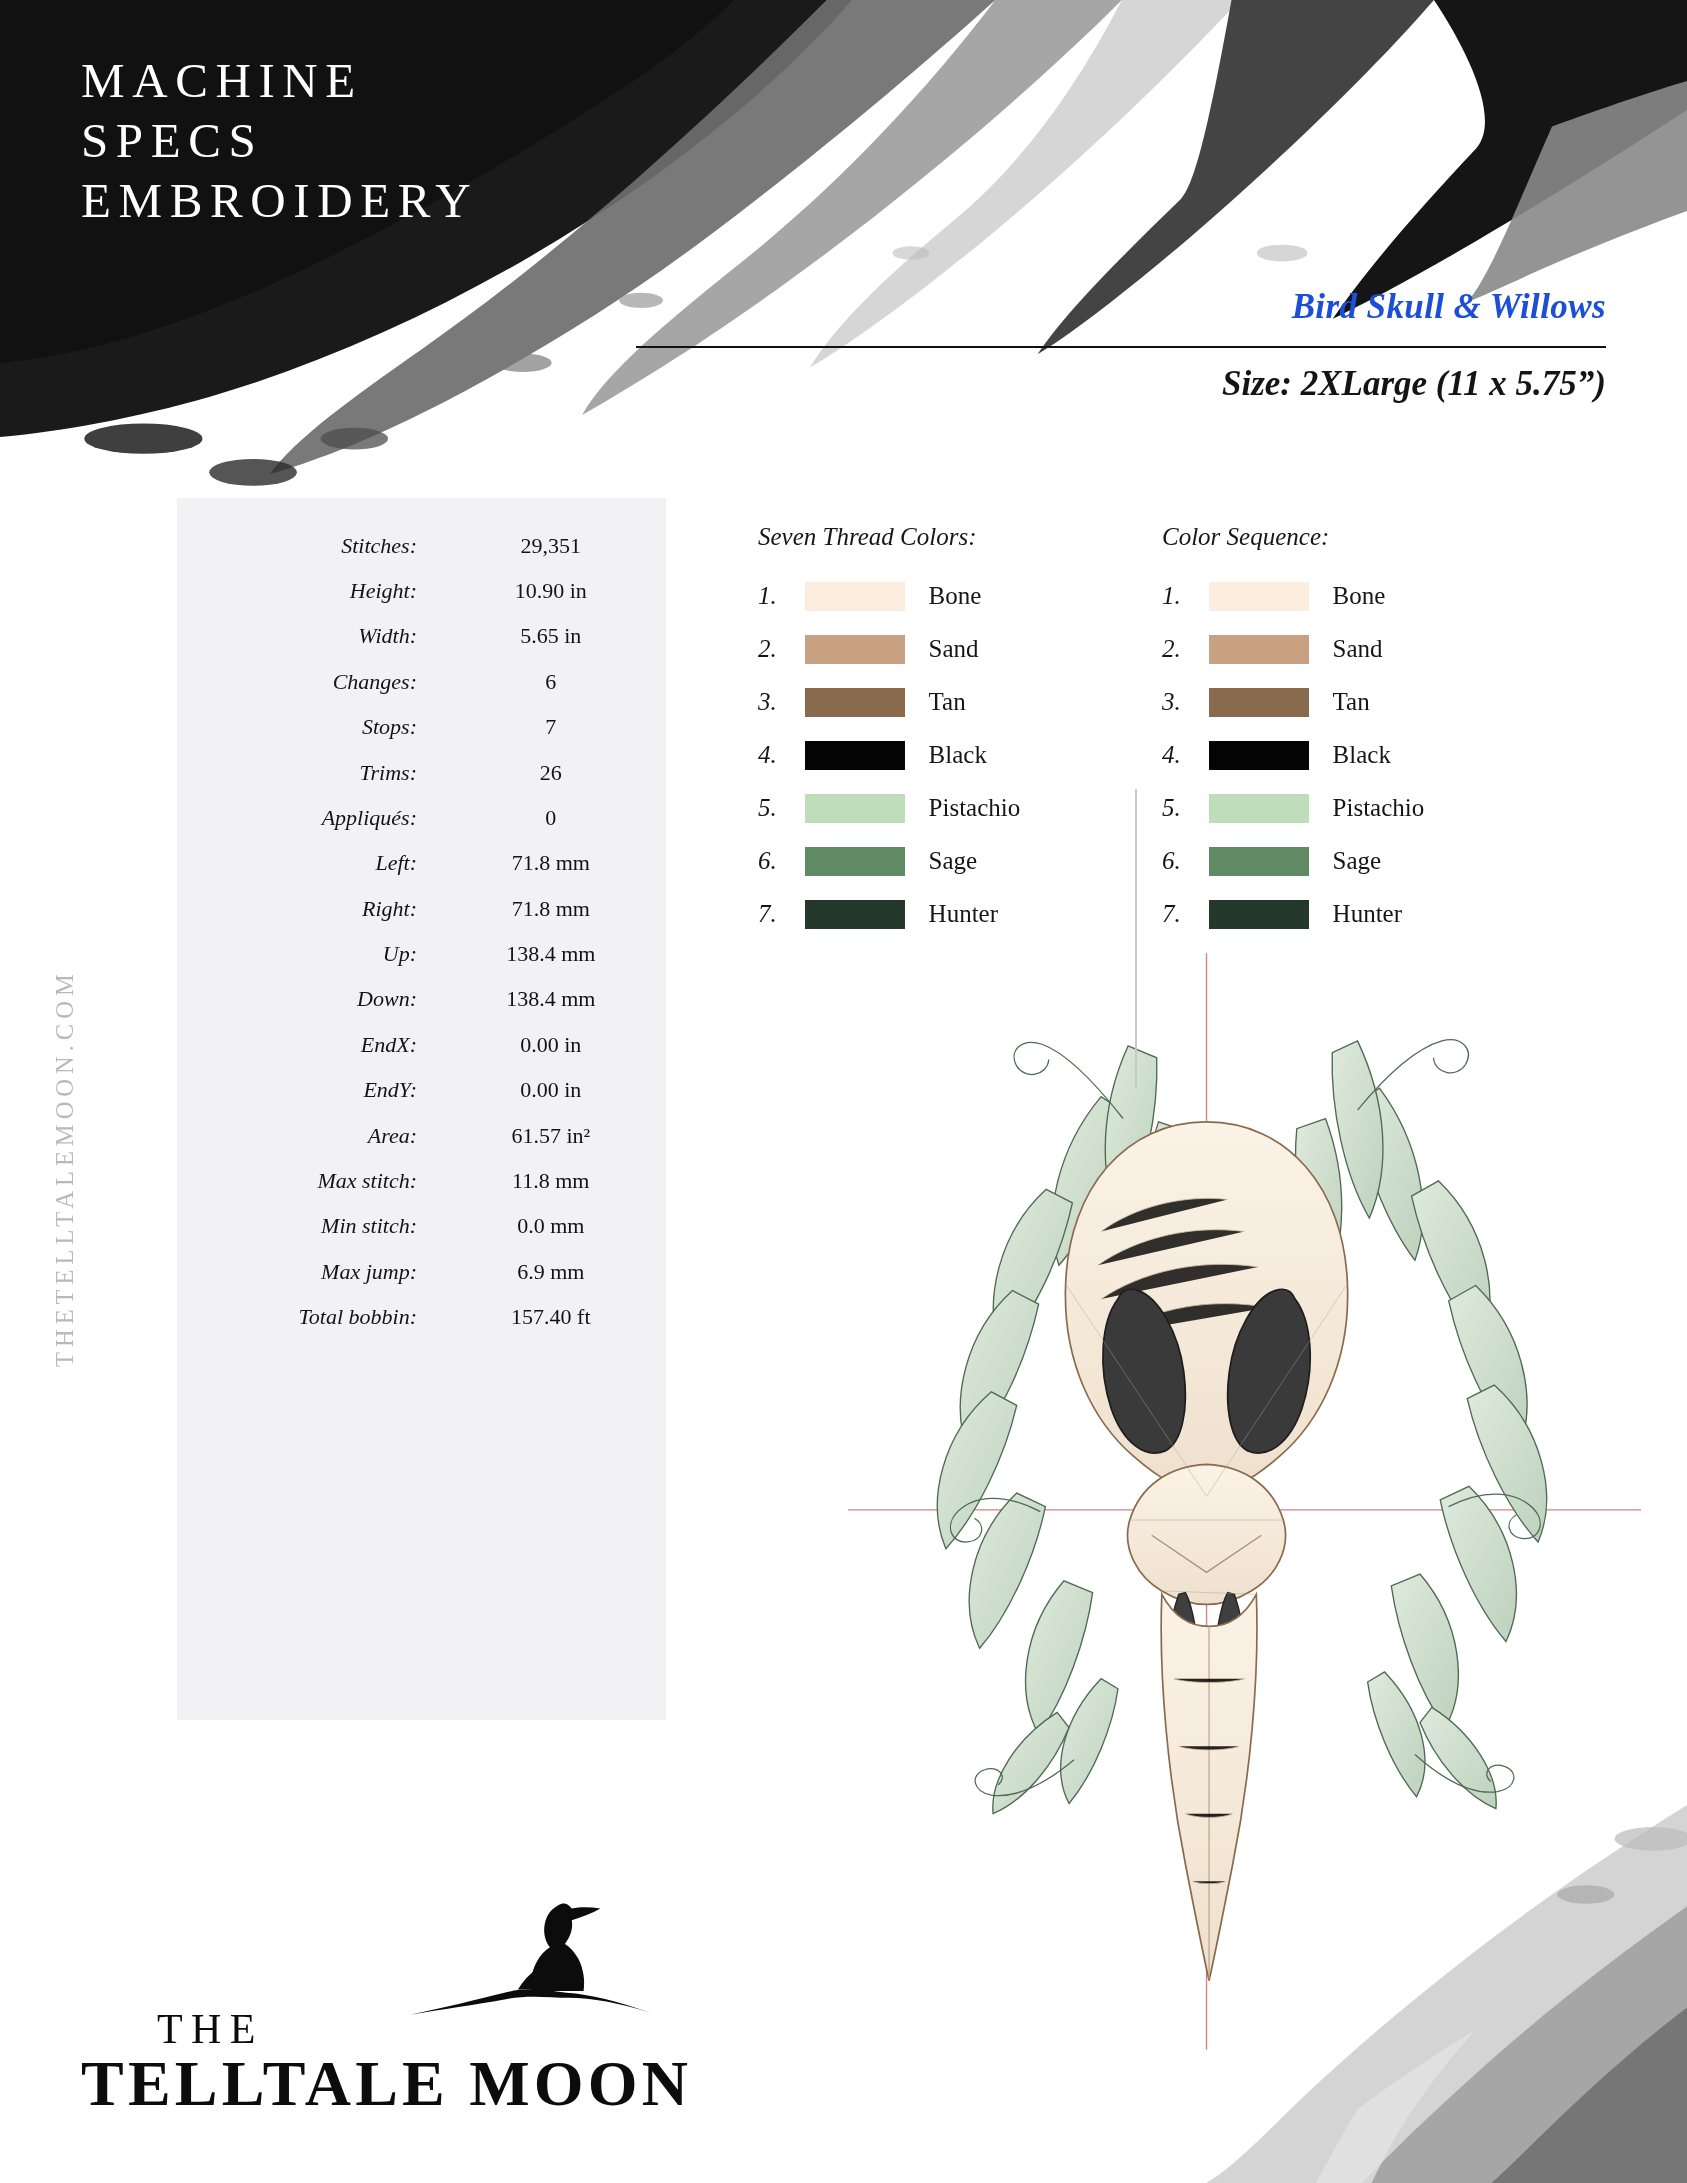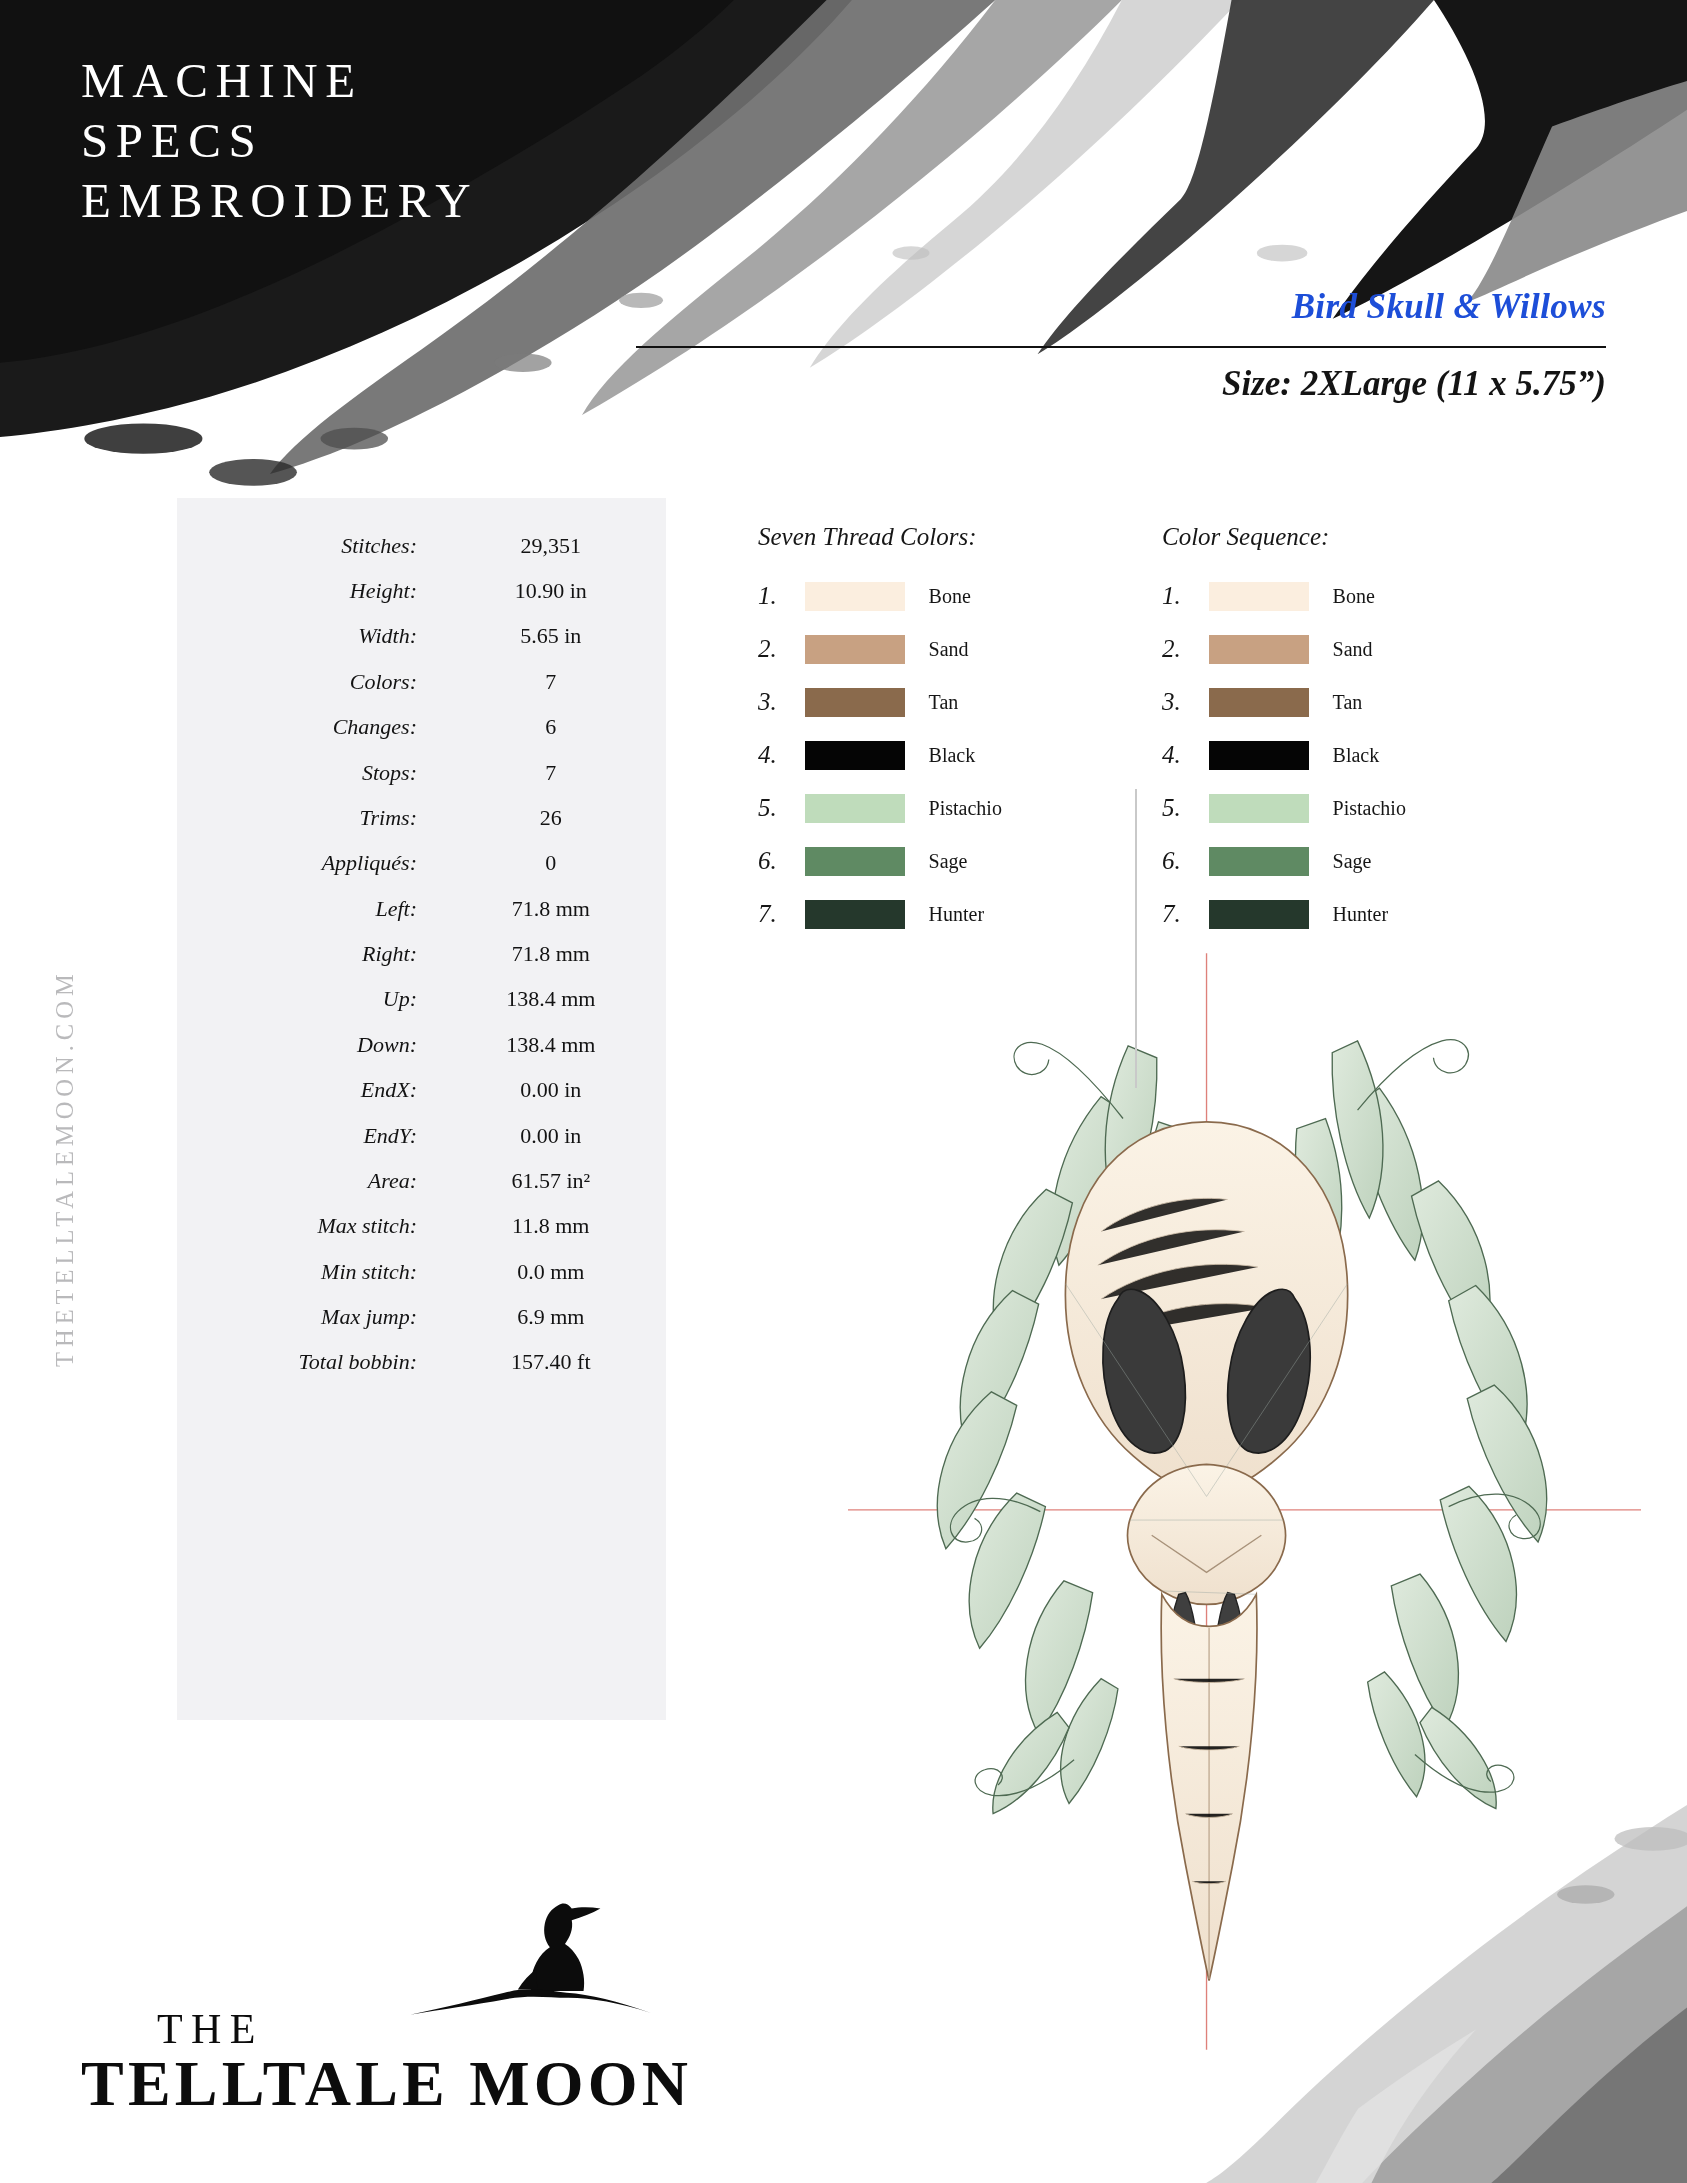--- a/index.html
+++ b/index.html
@@ -134,21 +134,21 @@
     font-size: 25px;
     font-style: italic;
     color: #161616;
   }
   .swatch {
     width: 100px;
     height: 29px;
     display: block;
   }
   .thread-name {
-    font-size: 20px;
+    font-size: 25px;
     color: #161616;
     margin-left: 23.6px;
     white-space: nowrap;
   }
 
   .divider-vert {
     position: absolute;
     left: 1135px;
     top: 789px;
     width: 1.7px;
@@ -263,24 +263,20 @@
         <td class="spec-label">Stitches:</td>
         <td class="spec-value">29,351</td>
       </tr>
     <tr>
         <td class="spec-label">Height:</td>
         <td class="spec-value">10.90 in</td>
       </tr>
     <tr>
         <td class="spec-label">Width:</td>
         <td class="spec-value">5.65 in</td>
-      </tr>
-    <tr>
-        <td class="spec-label">Colors:</td>
-        <td class="spec-value">7</td>
       </tr>
     <tr>
         <td class="spec-label">Changes:</td>
         <td class="spec-value">6</td>
       </tr>
     <tr>
         <td class="spec-label">Stops:</td>
         <td class="spec-value">7</td>
       </tr>
     <tr>

